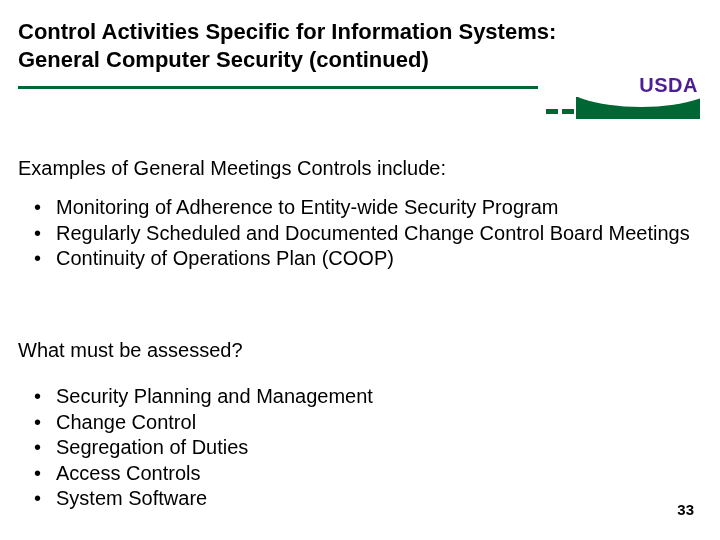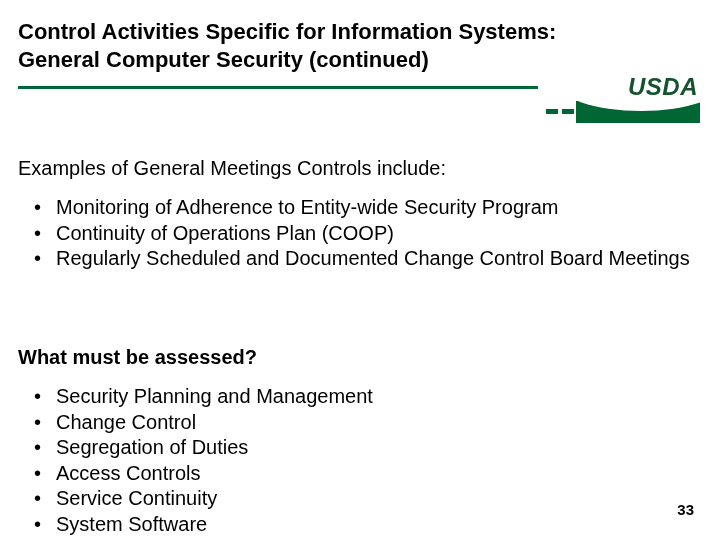--- a/index.html
+++ b/index.html
@@ -56,24 +56,23 @@
   .d5 { width: 26px; }
   .d6 { width: 26px; }
   .logo {
     position: absolute;
     right: 20px;
     top: 75px;
     width: 124px;
     height: 54px;
   }
   .logo .usda-text {
-    font-size: 24px;
+    font-size: 20px;
     font-weight: bold;
-    font-style: italic;
-    color: #14532d;
+    color: #4c1d95;
     letter-spacing: 0.5px;
     text-align: right;
     line-height: 1;
     padding-right: 2px;
   }
   .logo .swoosh {
     position: relative;
     width: 124px;
     height: 22px;
     background: #006633;
@@ -89,21 +88,21 @@
     height: 44px;
     background: #fff;
     border-radius: 0 0 100% 100% / 0 0 60px 60px;
   }
   .subhead {
     font-size: 20px;
     position: absolute;
     left: 18px;
   }
   .sub1 { top: 157px; }
-  .sub2 { top: 346px; font-weight: bold; }
+  .sub2 { top: 339px; }
   ul.items {
     position: absolute;
     left: 26px;
     margin: 0;
     padding: 0 0 0 30px;
     font-size: 20px;
     line-height: 1.28;
   }
   ul.items li {
     list-style: none;
@@ -151,29 +150,28 @@
 
   <div class="logo">
     <div class="usda-text">USDA</div>
     <div class="swoosh"></div>
   </div>
 
   <div class="subhead sub1">Examples of General Meetings Controls include:</div>
 
   <ul class="items list1">
     <li>Monitoring of Adherence to Entity-wide Security Program</li>
+    <li>Regularly Scheduled and Documented Change Control Board Meetings</li>
     <li>Continuity of Operations Plan (COOP)</li>
-    <li>Regularly Scheduled and Documented Change Control Board Meetings</li>
   </ul>
 
   <div class="subhead sub2">What must be assessed?</div>
 
   <ul class="items list2">
     <li>Security Planning and Management</li>
     <li>Change Control</li>
     <li>Segregation of Duties</li>
     <li>Access Controls</li>
-    <li>Service Continuity</li>
     <li>System Software</li>
   </ul>
 
   <div class="pagenum">33</div>
 </div>
 
 </body></html>

